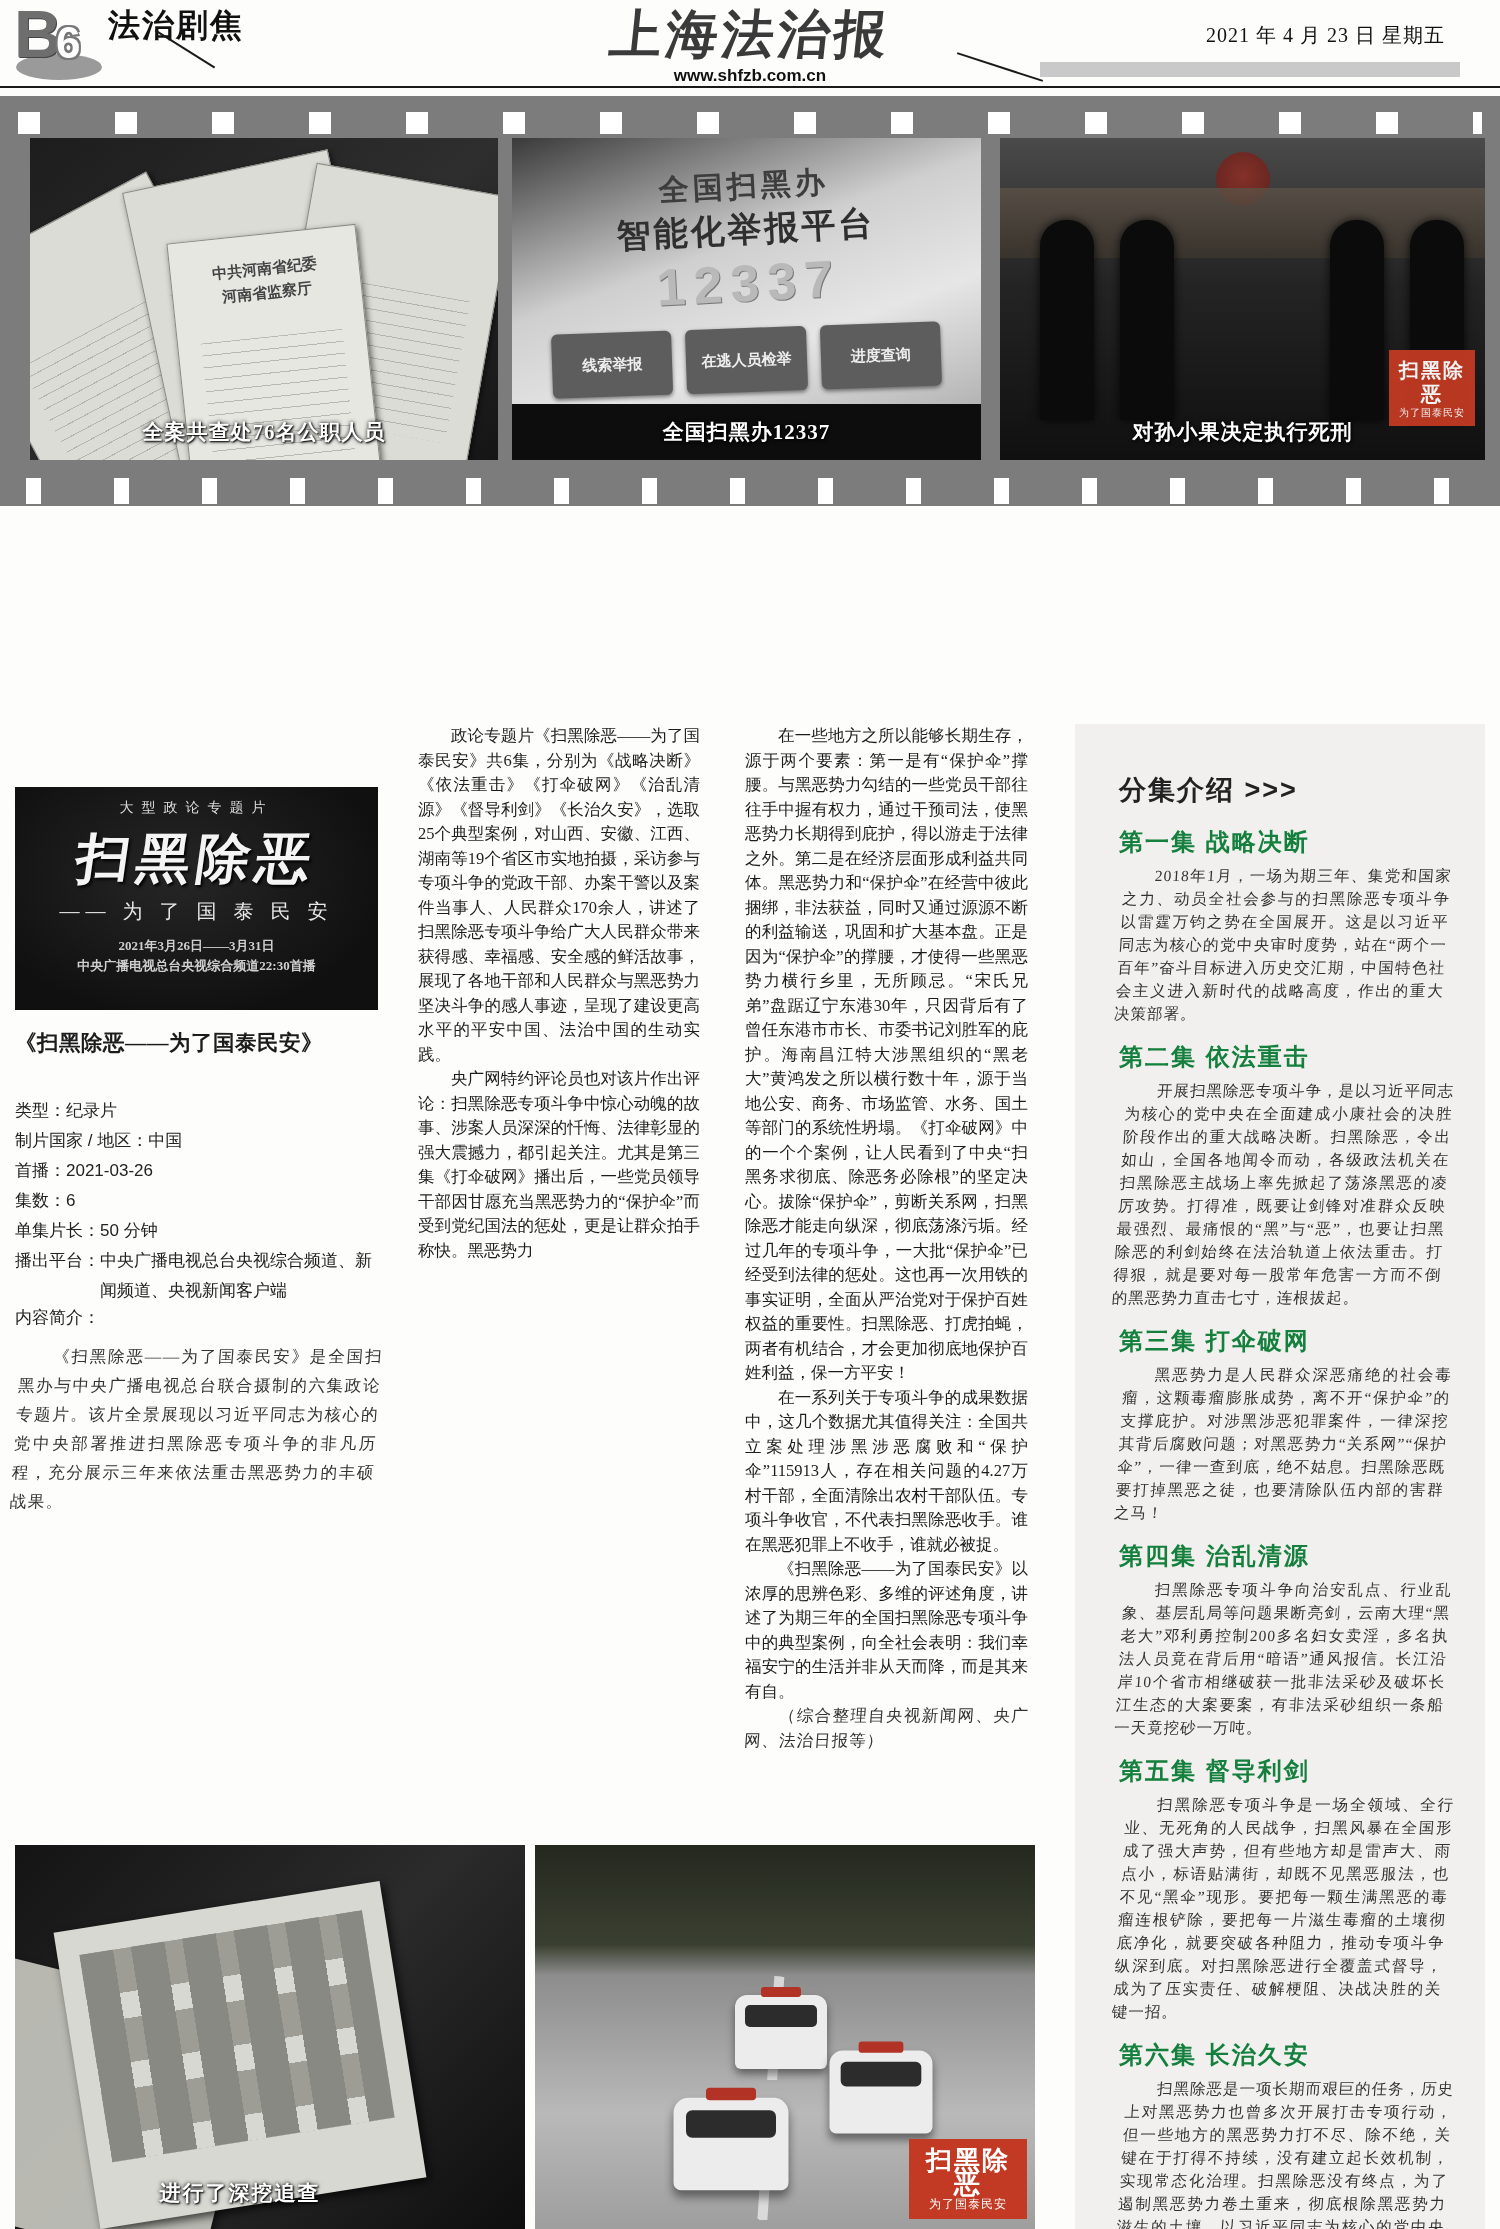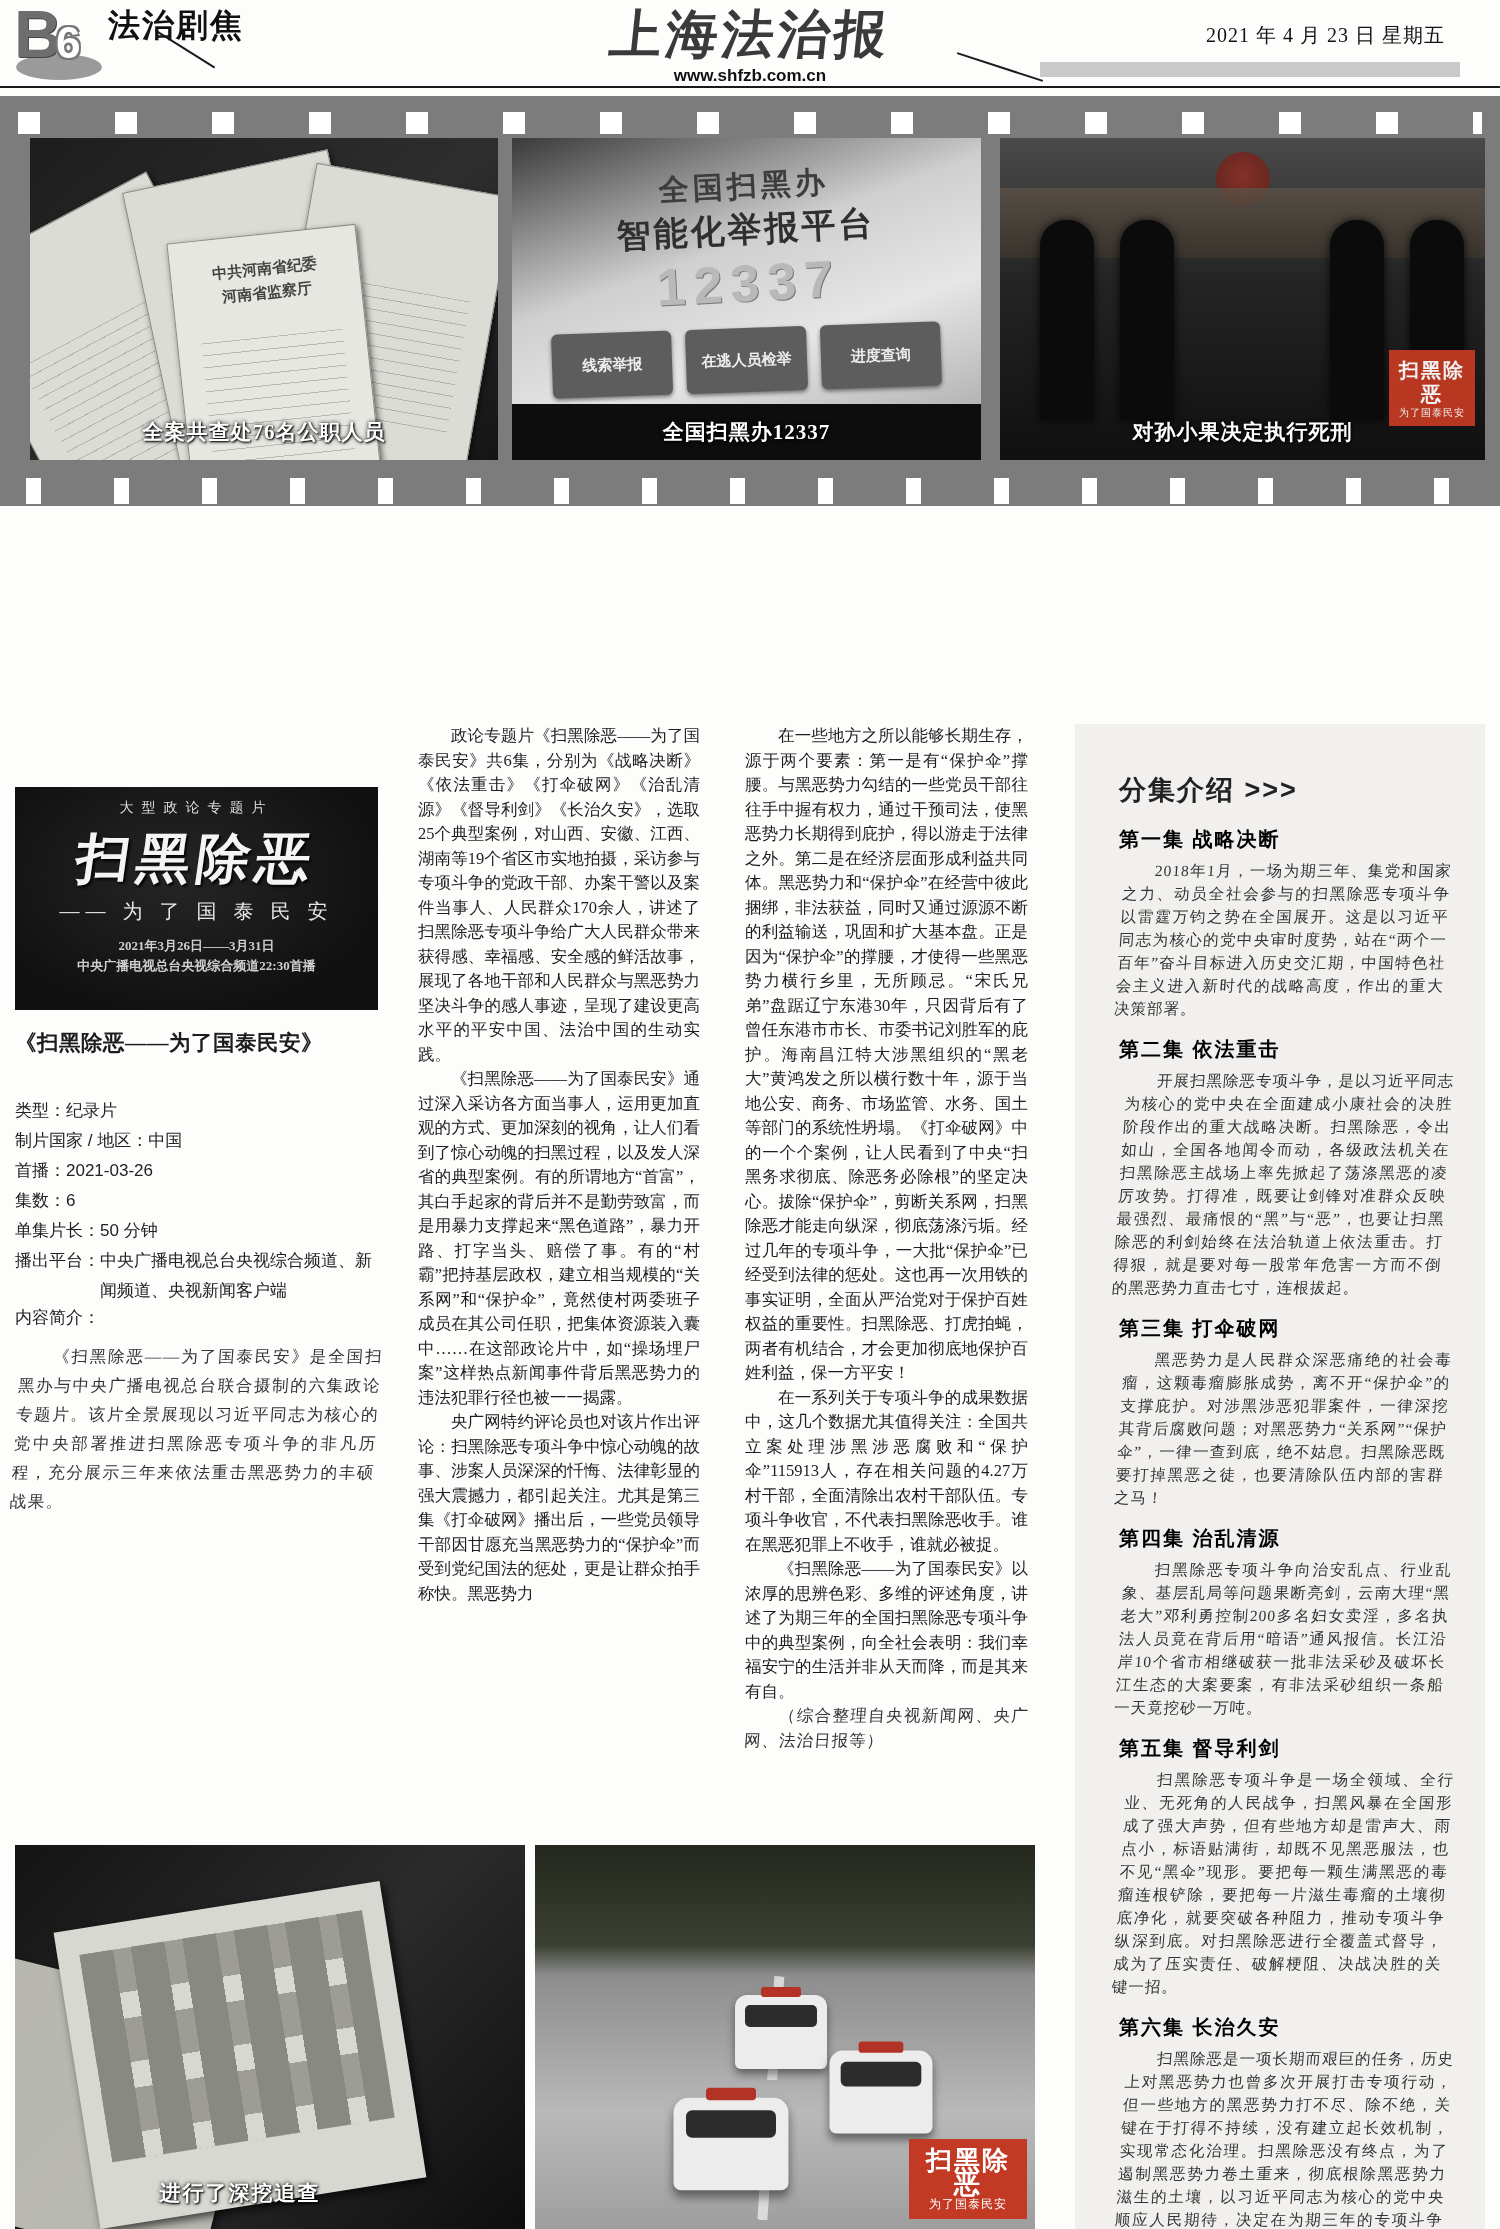--- a/index.html
+++ b/index.html
@@ -80,21 +80,21 @@
   .col { position:absolute; top:724px; text-align:justify; font-size:16.5px; line-height:24.5px; color:#1d1d1d; }
   .col p { text-indent:2em; }
   .col1 { left:418px; width:282px; }
   .col2 { left:745px; width:283px; }
   .byline { text-indent:2em; letter-spacing:1px; transform:skewX(-4deg); color:#333; }
 
   
   .panel { position:absolute; left:1075px; top:724px; width:410px; height:1505px; background:#f1f0ee; padding:48px 38px 20px 44px; overflow:hidden; }
   .panel-title { font-family:"Liberation Sans",sans-serif; font-weight:bold; font-size:27px; letter-spacing:2px; color:#222; margin-bottom:18px; }
   .ep { margin-bottom:16px; }
-  .ep-heading { font-family:"Liberation Sans",sans-serif; font-weight:bold; font-size:20px; letter-spacing:2px; color:#000000; margin-bottom:6px; }
+  .ep-heading { font-family:"Liberation Sans",sans-serif; font-weight:bold; font-size:24px; letter-spacing:2px; color:#15803d; margin-bottom:6px; }
   .ep-body { font-size:15.5px; line-height:23px; letter-spacing:1px; text-align:justify; text-indent:2em; color:#333; transform:skewX(-4deg); }
 
   
   .bphoto { position:absolute; top:1845px; height:384px; overflow:hidden; }
   .bphotoA { left:15px; width:510px; background:linear-gradient(135deg,#141414 0%,#2b2b2b 50%,#0e0e0e 100%); }
   .bphotoB { left:535px; width:500px; background:linear-gradient(180deg,#24281f 0%,#3a4031 26%,#8d8d8d 34%,#b9b9b9 70%,#9e9e9e 100%); }
   .mug-sheet { position:absolute; left:60px; top:60px; width:330px; height:300px; background:#d8d8d2; transform:rotate(-9deg); box-shadow:3px 4px 10px rgba(0,0,0,.7); }
   .mug-grid { position:absolute; left:22px; top:26px; right:22px; height:210px;
     background:repeating-linear-gradient(90deg,#6f6f69 0 34px,rgba(0,0,0,0) 34px 52px),
                repeating-linear-gradient(180deg,#8a8a82 0 44px,#d8d8d2 44px 70px); opacity:.75; }
@@ -226,21 +226,20 @@
       <span class="meta-label">播出平台：</span>
         <span class="meta-value">中央广播电视总台央视综合频道、新闻频道、央视新闻客户端</span>
     </div>
   </div>
 
   <div class="synopsis-label">内容简介：</div>
   <div class="synopsis">《扫黑除恶——为了国泰民安》是全国扫黑办与中央广播电视总台联合摄制的六集政论专题片。该片全景展现以习近平同志为核心的党中央部署推进扫黑除恶专项斗争的非凡历程，充分展示三年来依法重击黑恶势力的丰硕战果。</div>
 
   <div class="col col1">
     <p>政论专题片《扫黑除恶——为了国泰民安》共6集，分别为《战略决断》《依法重击》《打伞破网》《治乱清源》《督导利剑》《长治久安》，选取25个典型案例，对山西、安徽、江西、湖南等19个省区市实地拍摄，采访参与专项斗争的党政干部、办案干警以及案件当事人、人民群众170余人，讲述了扫黑除恶专项斗争给广大人民群众带来获得感、幸福感、安全感的鲜活故事，展现了各地干部和人民群众与黑恶势力坚决斗争的感人事迹，呈现了建设更高水平的平安中国、法治中国的生动实践。</p>
-    <p>《扫黑除恶——为了国泰民安》通过深入采访各方面当事人，运用更加直观的方式、更加深刻的视角，让人们看到了惊心动魄的扫黑过程，以及发人深省的典型案例。有的所谓地方“首富”，其白手起家的背后并不是勤劳致富，而是用暴力支撑起来“黑色道路”，暴力开路、打字当头、赔偿了事。有的“村霸”把持基层政权，建立相当规模的“关系网”和“保护伞”，竟然使村两委班子成员在其公司任职，把集体资源装入囊中……在这部政论片中，如“操场埋尸案”这样热点新闻事件背后黑恶势力的违法犯罪行径也被一一揭露。</p>
     <p>央广网特约评论员也对该片作出评论：扫黑除恶专项斗争中惊心动魄的故事、涉案人员深深的忏悔、法律彰显的强大震撼力，都引起关注。尤其是第三集《打伞破网》播出后，一些党员领导干部因甘愿充当黑恶势力的“保护伞”而受到党纪国法的惩处，更是让群众拍手称快。黑恶势力</p>
   </div>
 
   <div class="col col2">
     <p>在一些地方之所以能够长期生存，源于两个要素：第一是有“保护伞”撑腰。与黑恶势力勾结的一些党员干部往往手中握有权力，通过干预司法，使黑恶势力长期得到庇护，得以游走于法律之外。第二是在经济层面形成利益共同体。黑恶势力和“保护伞”在经营中彼此捆绑，非法获益，同时又通过源源不断的利益输送，巩固和扩大基本盘。正是因为“保护伞”的撑腰，才使得一些黑恶势力横行乡里，无所顾忌。“宋氏兄弟”盘踞辽宁东港30年，只因背后有了曾任东港市市长、市委书记刘胜军的庇护。海南昌江特大涉黑组织的“黑老大”黄鸿发之所以横行数十年，源于当地公安、商务、市场监管、水务、国土等部门的系统性坍塌。《打伞破网》中的一个个案例，让人民看到了中央“扫黑务求彻底、除恶务必除根”的坚定决心。拔除“保护伞”，剪断关系网，扫黑除恶才能走向纵深，彻底荡涤污垢。经过几年的专项斗争，一大批“保护伞”已经受到法律的惩处。这也再一次用铁的事实证明，全面从严治党对于保护百姓权益的重要性。扫黑除恶、打虎拍蝇，两者有机结合，才会更加彻底地保护百姓利益，保一方平安！</p>
     <p>在一系列关于专项斗争的成果数据中，这几个数据尤其值得关注：全国共立案处理涉黑涉恶腐败和“保护伞”115913人，存在相关问题的4.27万村干部，全面清除出农村干部队伍。专项斗争收官，不代表扫黑除恶收手。谁在黑恶犯罪上不收手，谁就必被捉。</p>
     <p>《扫黑除恶——为了国泰民安》以浓厚的思辨色彩、多维的评述角度，讲述了为期三年的全国扫黑除恶专项斗争中的典型案例，向全社会表明：我们幸福安宁的生活并非从天而降，而是其来有自。</p>
     <p class="byline">（综合整理自央视新闻网、央广网、法治日报等）</p>
   </div>
 

